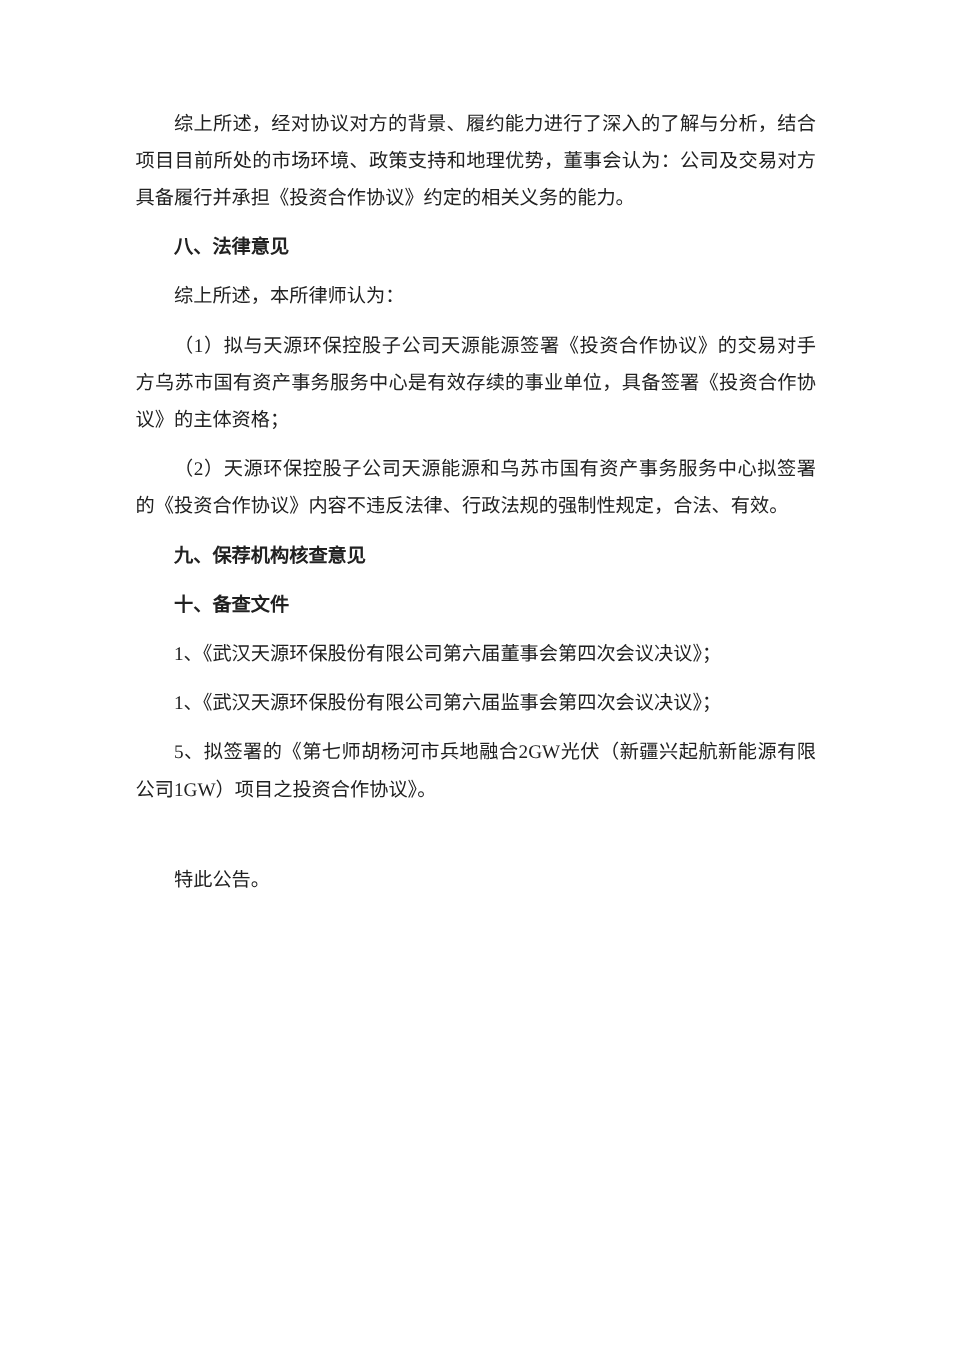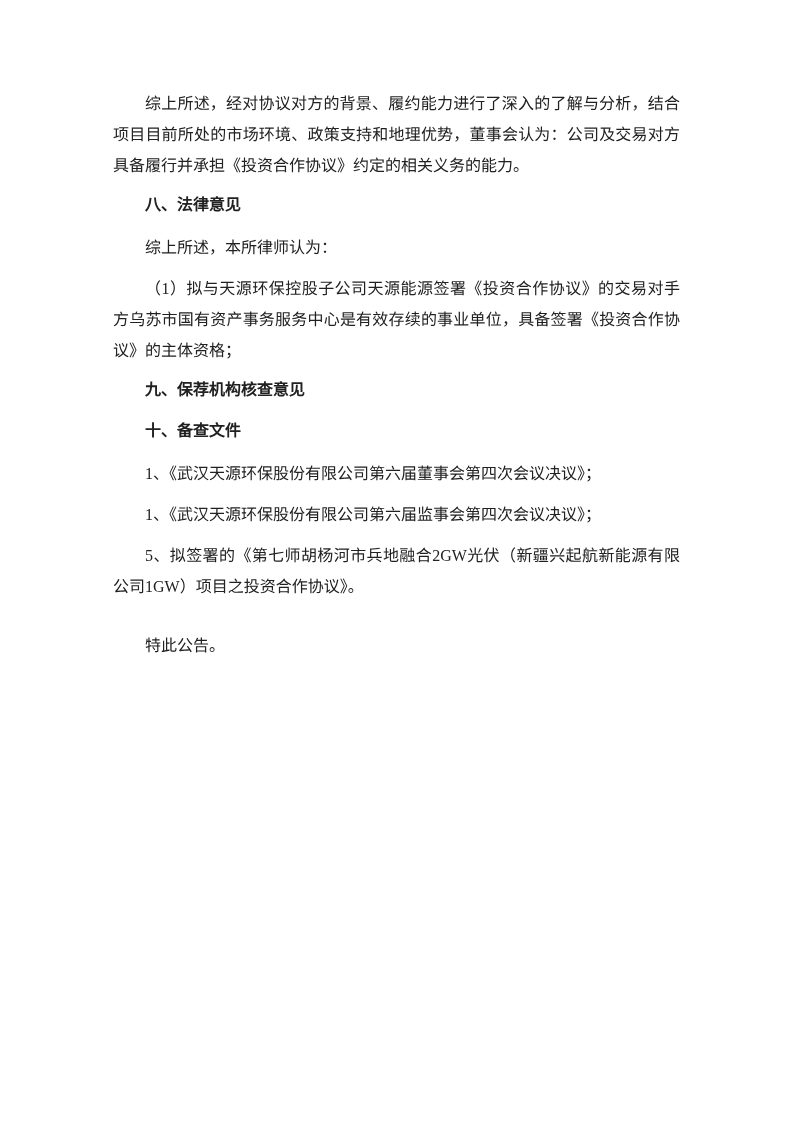--- a/index.html
+++ b/index.html
@@ -31,42 +31,42 @@
     text-align: justify;
   }
   .para {
     text-indent: 2em;
     margin-bottom: 10px;
   }
   .heading {
     text-indent: 2em;
     font-weight: bold;
     margin-bottom: 10px;
-    font-family: Liberation Mono, monospace;
   }
   .closing {
     text-indent: 2em;
-    margin-top: 28px;
+    margin-top: 44px;
     margin-bottom: 10px;
   }
 </style>
 </head>
 <body>
 
 <div class="page">
   <div class="doc-content">
 
     <p class="para">综上所述，经对协议对方的背景、履约能力进行了深入的了解与分析，结合项目目前所处的市场环境、政策支持和地理优势，董事会认为：公司及交易对方具备履行并承担《投资合作协议》约定的相关义务的能力。</p>
 
     <p class="heading">八、法律意见</p>
 
     <p class="para">综上所述，本所律师认为：</p>
 
     <p class="para">（1）拟与天源环保控股子公司天源能源签署《投资合作协议》的交易对手方乌苏市国有资产事务服务中心是有效存续的事业单位，具备签署《投资合作协议》的主体资格；</p>
 
+    <p class="para">（2）天源环保控股子公司天源能源和乌苏市国有资产事务服务中心拟签署的《投资合作协议》内容不违反法律、行政法规的强制性规定，合法、有效。</p>
 
     <p class="heading">九、保荐机构核查意见</p>
 
 
     <p class="heading">十、备查文件</p>
 
     <p class="para">1、《武汉天源环保股份有限公司第六届董事会第四次会议决议》；</p>
 
     <p class="para">1、《武汉天源环保股份有限公司第六届监事会第四次会议决议》；</p>
 

